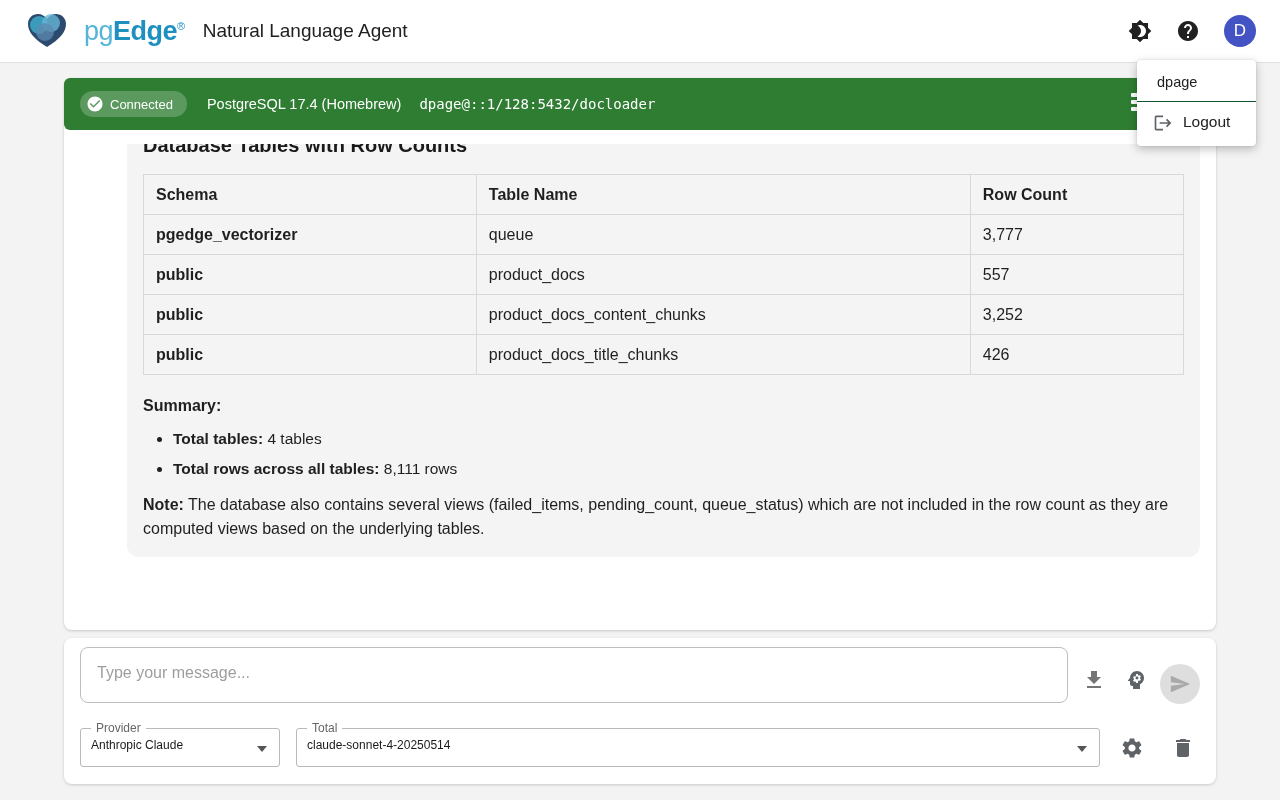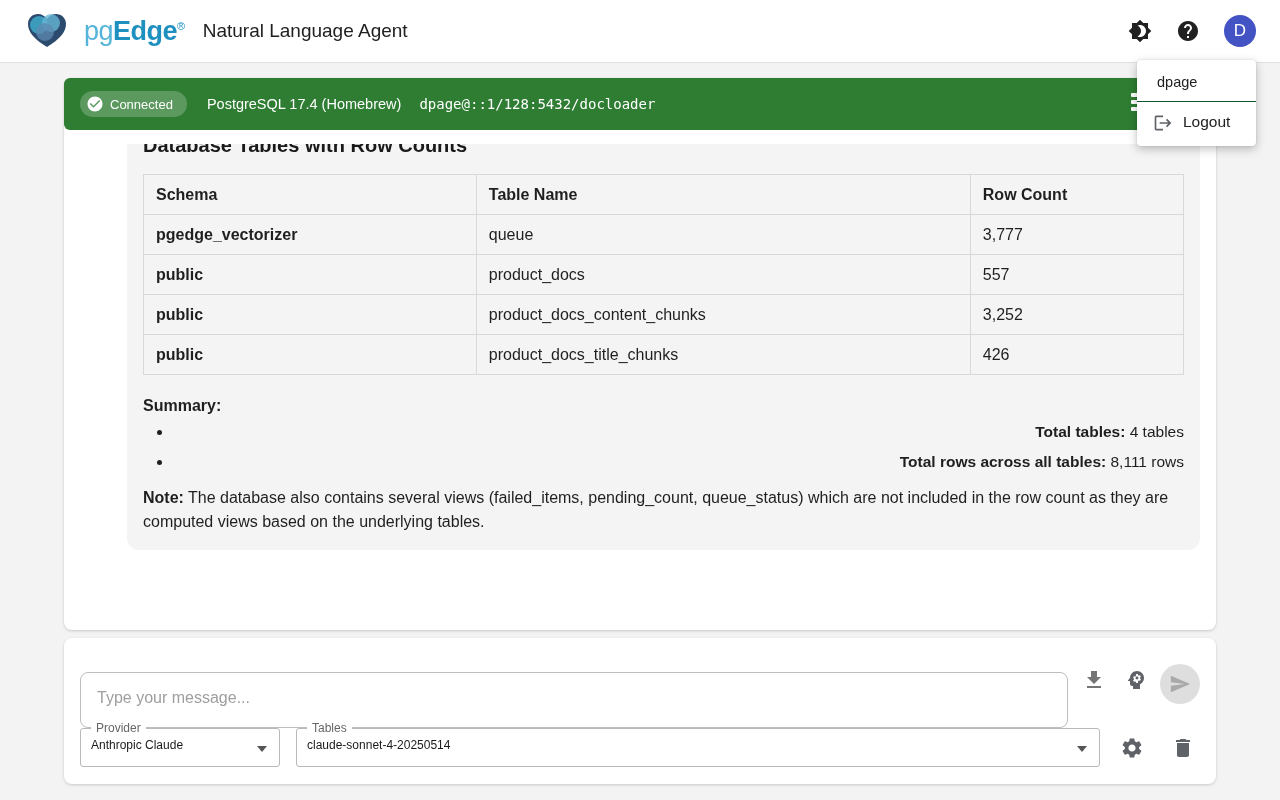--- a/index.html
+++ b/index.html
@@ -33,31 +33,31 @@
   .conn-right-icon span { display:block; width:9px; height:4px; background:#fff; border-radius:1px; }
 
   .messages { position:absolute; top:66px; bottom:0; left:0; right:0; overflow:hidden; }
   .msg-card { margin:-28px 16px 0 63px; background:#f4f4f4; border-radius:12px; padding:16px; }
   .msg-card h2 { font-size:20px; line-height:26px; font-weight:700; color:#1a1a1a; margin:0 0 16px; }
   .msg-card .intro { font-size:15.5px; line-height:22px; margin:0 0 22px; }
   table.db { border-collapse:collapse; width:100%; font-size:16px; }
   table.db th, table.db td { border:1px solid #d8d8d8; padding:10px 12px; text-align:left; line-height:19px; }
   table.db th { font-weight:700; }
   td.schema { font-weight:700; }
-  .summary-h { font-size:16px; font-weight:700; margin:22px 0 7px; }
+  .summary-h { font-size:16px; font-weight:700; margin:22px 0 14px; }
   ul.sum { list-style:disc; margin:0 0 0 30px; }
-  ul.sum li { font-size:15.5px; line-height:20px; margin-bottom:10px;text-align:right; }
+  ul.sum li { font-size:15.5px; line-height:20px; margin-bottom:10px; }
   ul.sum .b-label { font-weight:700; }
   .note { font-size:16px; line-height:24px; margin-top:14px; }
   .note .n-label { font-weight:700; }
 
   
   .input-panel { position:absolute; left:64px; top:638px; width:1152px; height:146px; background:#fff;
                  border-radius:8px; box-shadow:0 1px 3px rgba(0,0,0,0.18); }
-  .msg-input { position:absolute; left:16px; top:34px; width:988px; height:56px; border:1px solid #bdbdbd;
+  .msg-input { position:absolute; left:16px; top:9px; width:988px; height:56px; border:1px solid #bdbdbd;
                border-radius:8px; padding:16px; font-size:16px; font-family:"Liberation Sans","DejaVu Sans",sans-serif;
                resize:none; outline:none; color:#1f1f1f; background:#fff; }
   .msg-input::placeholder { color:#9e9e9e; }
   .ip-icon { position:absolute; width:24px; height:24px; border:none; background:transparent; cursor:pointer; padding:0; }
   .dl-btn { left:1018px; top:30px; }
   .psy-btn { left:1060px; top:30px; }
   .send-btn { position:absolute; left:1096px; top:26px; width:40px; height:40px; border-radius:50%;
               background:#dedede; border:none; display:flex; align-items:center; justify-content:center; cursor:default; }
   .field { position:absolute; height:39px; border:1px solid #b9b9b9; border-radius:3px; background:#fff; }
   .field .flabel { position:absolute; top:-8px; left:10px; background:#fff; padding:0 5px; font-size:12px; color:#666; }
@@ -192,21 +192,21 @@
     </svg>
   </button>
 
   <div class="field provider-field">
     <span class="flabel">Provider</span>
     <span class="fvalue">Anthropic Claude</span>
     <span class="farrow"></span>
   </div>
 
   <div class="field model-field">
-    <span class="flabel">Tables</span>
+    <span class="flabel">Total</span>
     <span class="fvalue">claude-sonnet-4-20250514</span>
     <span class="farrow"></span>
   </div>
 
   <button class="ip-icon gear-btn" title="Settings">
     <svg width="24" height="24" viewBox="0 0 24 24">
       <path fill="#5f6368" d="M19.14 12.94c.04-.3.06-.61.06-.94 0-.32-.02-.64-.07-.94l2.03-1.58c.18-.14.23-.41.12-.61l-1.92-3.32c-.12-.22-.37-.29-.59-.22l-2.39.96c-.5-.38-1.03-.7-1.62-.94l-.36-2.54c-.04-.24-.24-.41-.48-.41h-3.84c-.24 0-.43.17-.47.41l-.36 2.54c-.59.24-1.13.57-1.62.94l-2.39-.96c-.22-.08-.47 0-.59.22L2.74 8.87c-.12.21-.08.47.12.61l2.03 1.58c-.05.3-.09.63-.09.94s.02.64.07.94l-2.03 1.58c-.18.14-.23.41-.12.61l1.92 3.32c.12.22.37.29.59.22l2.39-.96c.5.38 1.03.7 1.62.94l.36 2.54c.05.24.24.41.48.41h3.84c.24 0 .44-.17.47-.41l.36-2.54c.59-.24 1.13-.56 1.62-.94l2.39.96c.22.08.47 0 .59-.22l1.92-3.32c.12-.22.07-.47-.12-.61l-2.01-1.58zM12 15.6c-1.98 0-3.6-1.62-3.6-3.6s1.62-3.6 3.6-3.6 3.6 1.62 3.6 3.6-1.62 3.6-3.6 3.6z"></path>
     </svg>
   </button>
 

